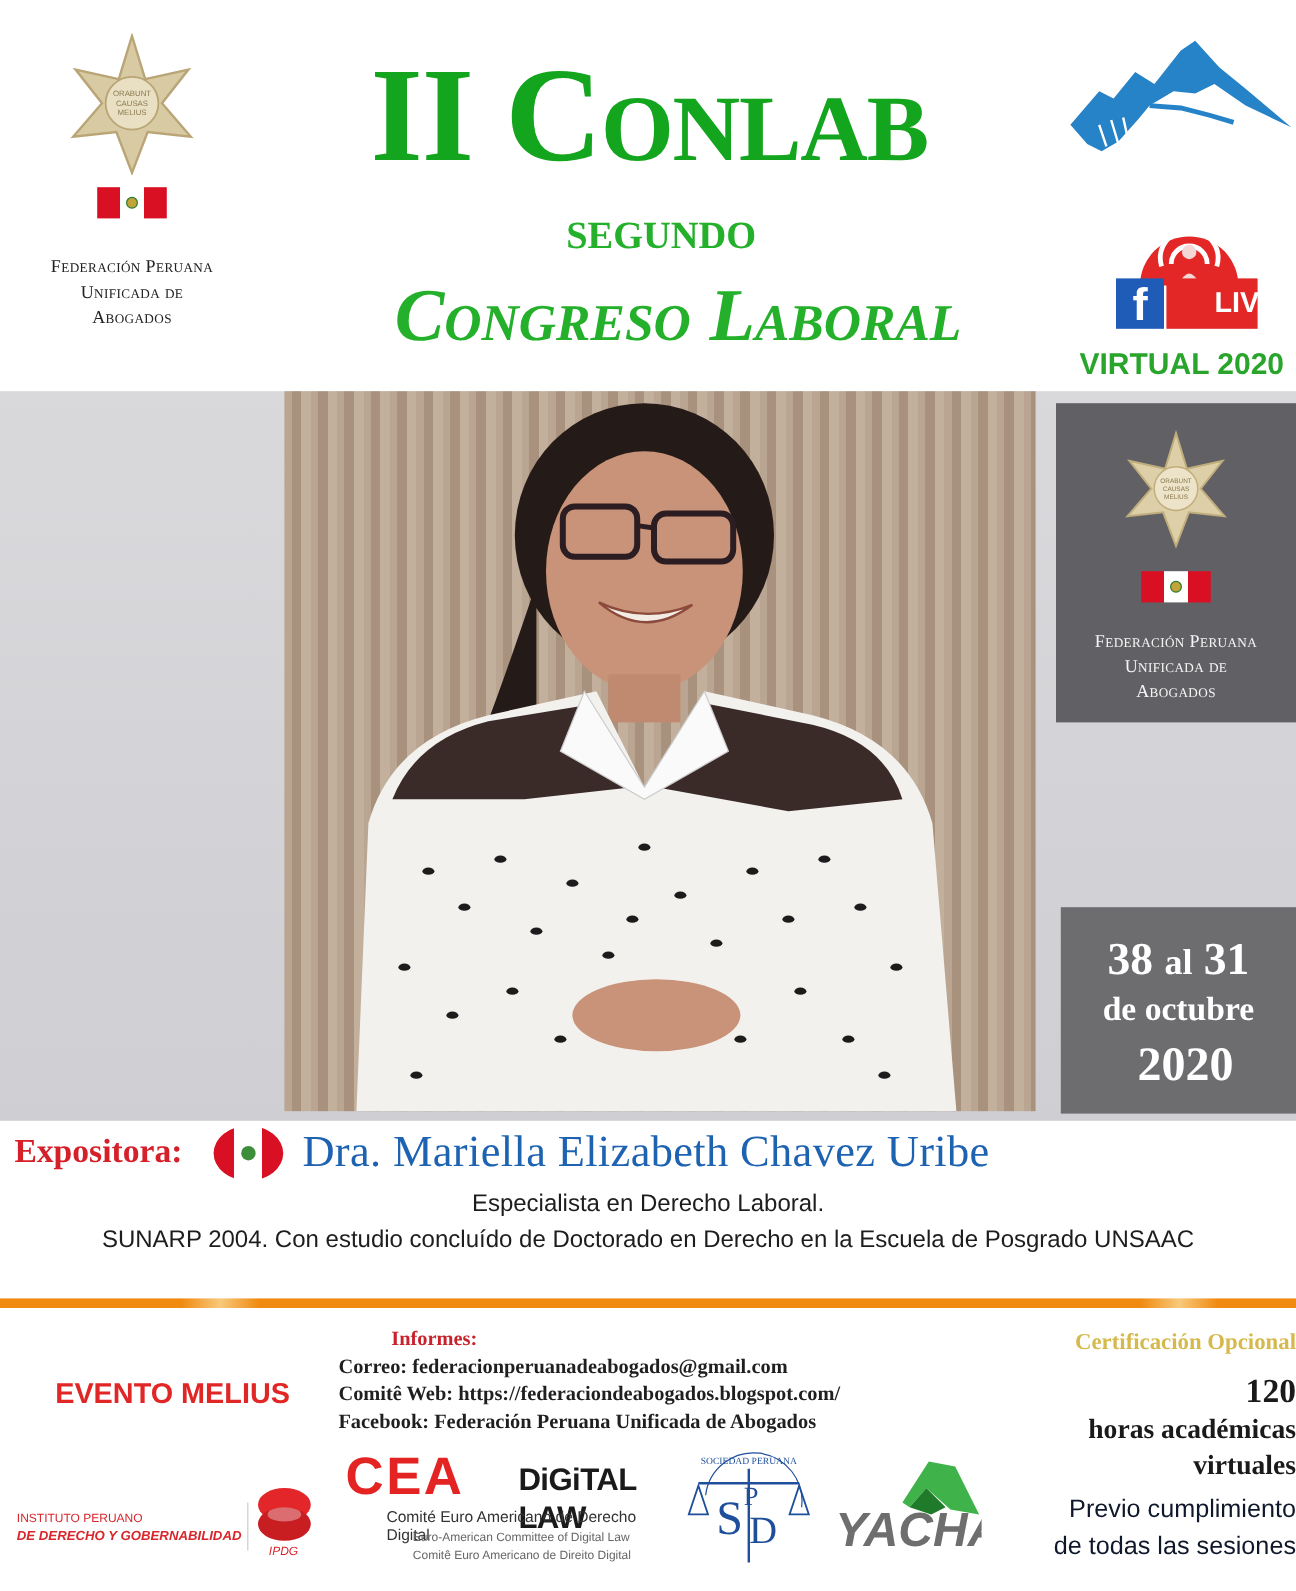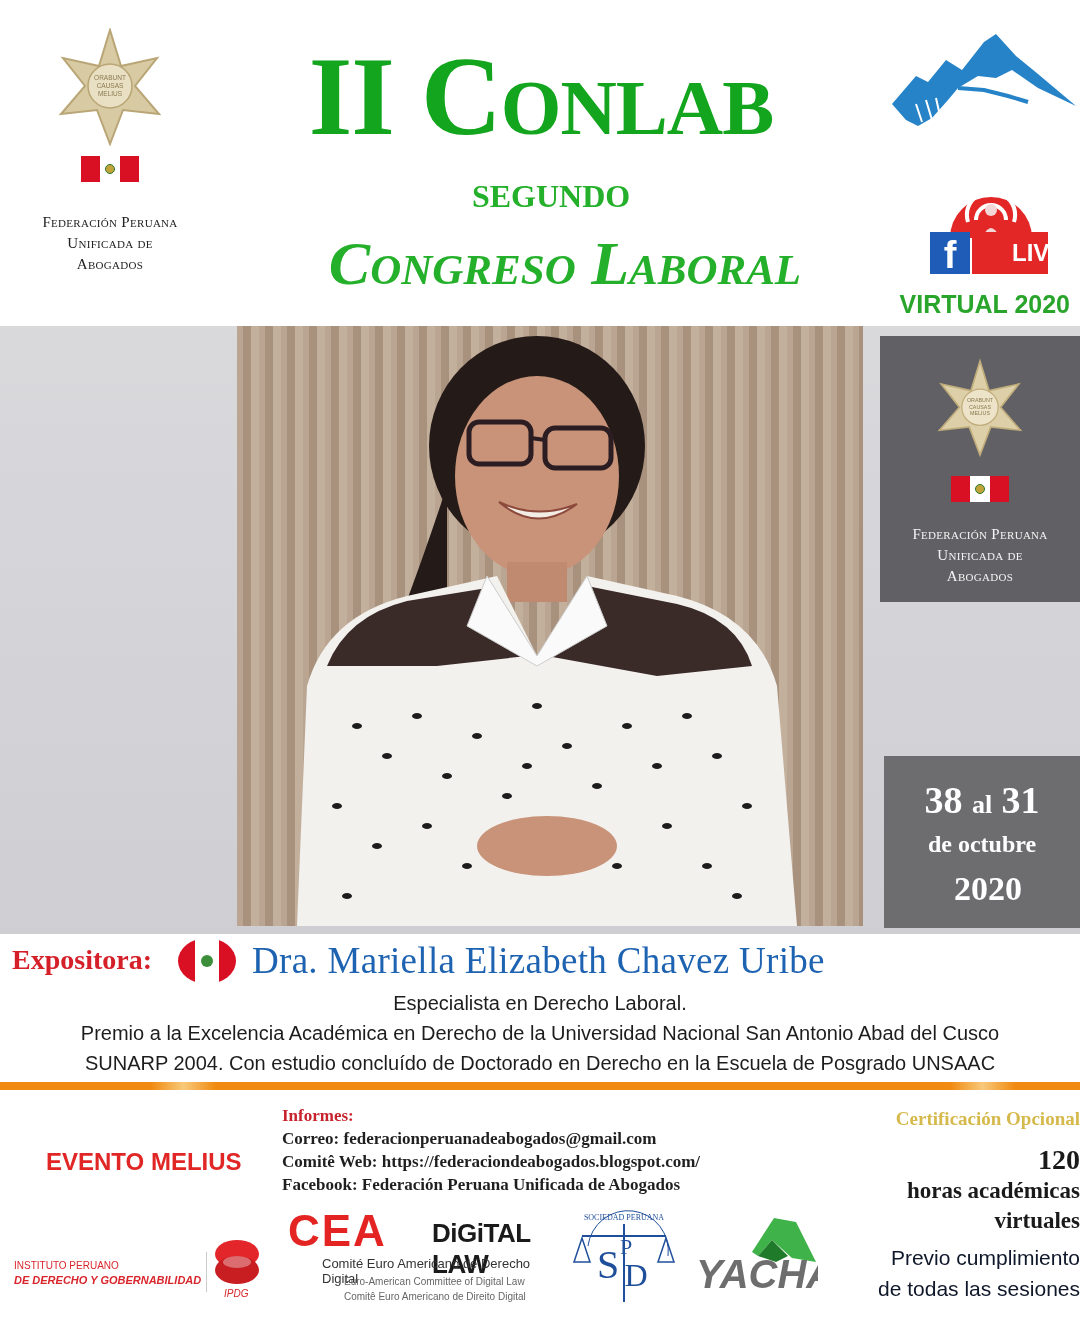--- a/index.html
+++ b/index.html
@@ -41,23 +41,23 @@
             background: linear-gradient(180deg, #d9d9dc 0%, #cfcfd3 100%); }
   .photo { left: 237px; top: 326px; width: 626px; height: 600px; overflow: hidden;
            background: repeating-linear-gradient(90deg, #b9a591 0 6px, #a8927d 6px 14px, #c3b09c 14px 22px); }
   .photo svg { position: absolute; left: 0; top: 0; }
 
   .side-logo { left: 880px; top: 336px; width: 200px; height: 266px; background: #616165; text-align: center; }
   .side-logo .fed-name { color: #f4f4f4; margin-top: 18px; font-size: 15px; }
   .date-box { left: 884px; top: 756px; width: 196px; height: 172px; background: #6d6d70; text-align: center;
               font-family: "Liberation Serif", serif; font-weight: bold; color: #fff; }
   .date-1 { font-size: 38px; margin-top: 22px; line-height: 44px; }
-  .date-1 .al { font-size: 26px; }
-  .date-2 { font-size: 24px; line-height: 34px; }
-  .date-3 { font-size: 34px; line-height: 52px; margin-top: 2px; margin-left: 12px; }
+  .date-1 .al { font-size: 30px; }
+  .date-2 { font-size: 28px; line-height: 34px; }
+  .date-3 { font-size: 40px; line-height: 52px; margin-top: 2px; margin-left: 12px; }
 
   
   .speaker-row { left: 10px; top: 936px; width: 1070px; height: 50px; }
   .expo-label { position: absolute; left: 2px; top: 8px; font-family: "Liberation Serif", serif; font-weight: bold;
                 font-size: 28px; color: #d5202a; }
   .flag-badge { position: absolute; left: 168px; top: 2px; width: 58px; height: 46px; border-radius: 50%;
                 background: linear-gradient(90deg, #d91023 0 30%, #ffffff 30% 70%, #d91023 70% 100%); }
   .flag-badge::after { content: ""; position: absolute; left: 23px; top: 17px; width: 12px; height: 12px;
                        border-radius: 50%; background: #3c8e3a; }
   .speaker-name { position: absolute; left: 242px; top: 3px; font-family: "Liberation Serif", serif;
@@ -71,21 +71,21 @@
   .evento { left: 46px; top: 1148px; font-weight: bold; font-size: 24px; color: #e12626; }
   .ipdg { left: 14px; top: 1232px; width: 250px; height: 80px; }
   .ipdg-t1 { position: absolute; left: 0; top: 28px; font-size: 10px; color: #d8262c; }
   .ipdg-t2 { position: absolute; left: 0; top: 42px; font-size: 11px; font-weight: bold; font-style: italic; color: #d8262c; }
   .ipdg-sep { position: absolute; left: 192px; top: 20px; width: 1px; height: 40px; background: #ccc; }
   .ipdg-logo { position: absolute; left: 198px; top: 4px; }
   .ipdg-abbr { position: absolute; left: 210px; top: 56px; font-size: 10px; font-style: italic; color: #d8262c; }
 
   .informes { left: 282px; top: 1104px; font-family: "Liberation Serif", serif; font-weight: bold; font-size: 17px;
               line-height: 23px; color: #1f1f1f; }
-  .informes .lbl { color: #c8222c; }
+  .informes .lbl { color: #c8222c; margin-left: 44px; }
 
   .cea { left: 288px; top: 1206px; width: 270px; height: 106px; }
   .cea-word { position: absolute; left: 0; top: 0; font-weight: bold; font-size: 44px; color: #e42323; letter-spacing: 2px;
               font-family: "Liberation Sans", sans-serif; }
   .cea-dl { position: absolute; left: 144px; top: 12px; font-weight: bold; font-size: 26px; color: #1a1a1a; letter-spacing: -0.5px; }
   .cea-s1 { position: absolute; left: 34px; top: 50px; font-size: 13px; color: #333; }
   .cea-s2, .cea-s3 { position: absolute; left: 56px; font-size: 10px; color: #666; }
   .cea-s2 { top: 70px; } .cea-s3 { top: 85px; }
 
   .spd { left: 568px; top: 1206px; }
@@ -225,21 +225,20 @@
 </div>
 
 <div class="abs speaker-row">
   <span class="expo-label">Expositora:</span>
   <span class="flag-badge"></span>
   <span class="speaker-name">Dra. Mariella Elizabeth Chavez Uribe</span>
 </div>
 
 <div class="abs bio">
   <div>Especialista en Derecho Laboral.</div>
-  <div>Premio a la Excelencia Académica en Derecho de la Universidad Nacional San Antonio Abad del Cusco</div>
   <div>SUNARP 2004. Con estudio concluído de Doctorado en Derecho en la Escuela de Posgrado UNSAAC</div>
 </div>
 
 <div class="abs orange-rule"></div>
 
 <div class="abs evento">EVENTO MELIUS</div>
 
 <div class="abs ipdg">
   <span class="ipdg-t1">INSTITUTO PERUANO</span>
   <span class="ipdg-t2">DE DERECHO Y GOBERNABILIDAD</span>

